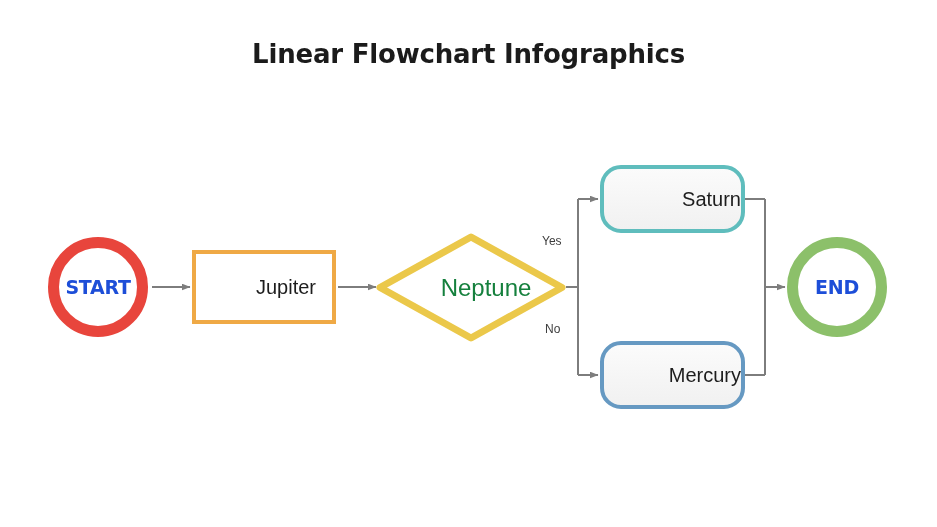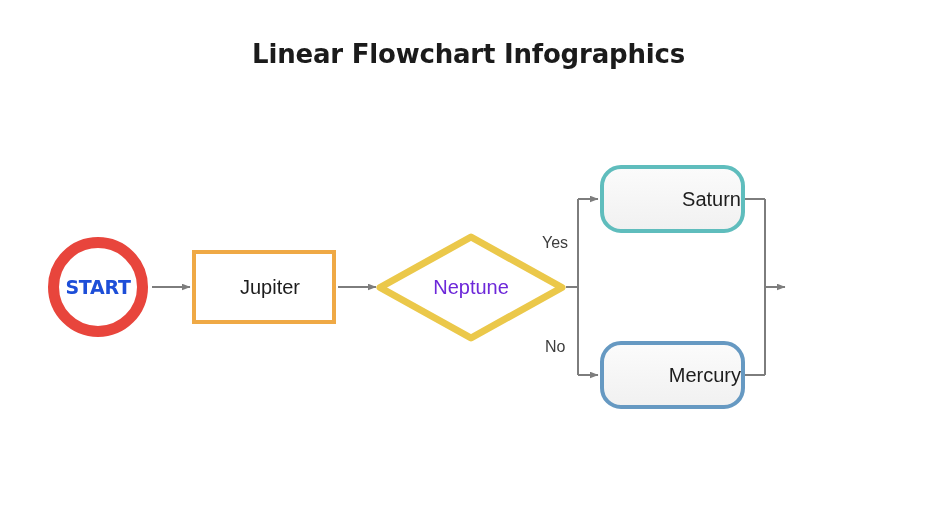--- a/index.html
+++ b/index.html
@@ -68,21 +68,21 @@
     position: absolute;
     left: 192px;
     top: 250px;
     width: 144px;
     height: 74px;
     box-sizing: border-box;
     border: 4px solid #efa945;
     background: #ffffff;
     display: flex;
     align-items: center;
-    justify-content: flex-start;
+    justify-content: center;
     padding-left: 44px;
   }
   #process-node span {
     font-size: 20px;
     color: #1d1d1d;
   }
 
   
   #decision-node {
     position: absolute;
@@ -91,29 +91,29 @@
     width: 190px;
     height: 109px;
   }
   #decision-node svg {
     position: absolute;
     left: 0;
     top: 0;
   }
   #decision-label {
     position: absolute;
-    left: 0;
+    left: 15px;
     top: 0;
     width: 190px;
     height: 109px;
     display: flex;
     align-items: center;
     justify-content: center;
-    font-size: 20px;
-    color: #6d28d9;
+    font-size: 24px;
+    color: #15803d;
   }
 
   
   .branch-box {
     position: absolute;
     left: 600px;
     width: 145px;
     height: 68px;
     box-sizing: border-box;
     border-width: 4px;
@@ -133,25 +133,25 @@
     border-color: #5fbdbd;
   }
   #branch-no-node {
     top: 341px;
     border-color: #6699c2;
   }
 
   
   .branch-label {
     position: absolute;
-    font-size: 16px;
+    font-size: 12px;
     color: #3d3d3d;
   }
   #label-yes { left: 542px; top: 234px; }
-  #label-no  { left: 545px; top: 322px; margin-top: 16px; }
+  #label-no  { left: 545px; top: 322px; }
 
   
   #connectors {
     position: absolute;
     left: 0;
     top: 0;
     width: 937px;
     height: 527px;
     pointer-events: none;
   }
@@ -207,18 +207,21 @@
   </div>
 
   <div class="branch-box" id="branch-yes-node">
     <span>Saturn</span>
   </div>
 
   <div class="branch-box" id="branch-no-node">
     <span>Mercury</span>
   </div>
 
+  <div class="terminator" id="end-node">
+    <span>END</span>
+  </div>
 
   <div class="branch-label" id="label-yes">Yes</div>
 
   <div class="branch-label" id="label-no">No</div>
 
 </div>
 
 </body></html>

